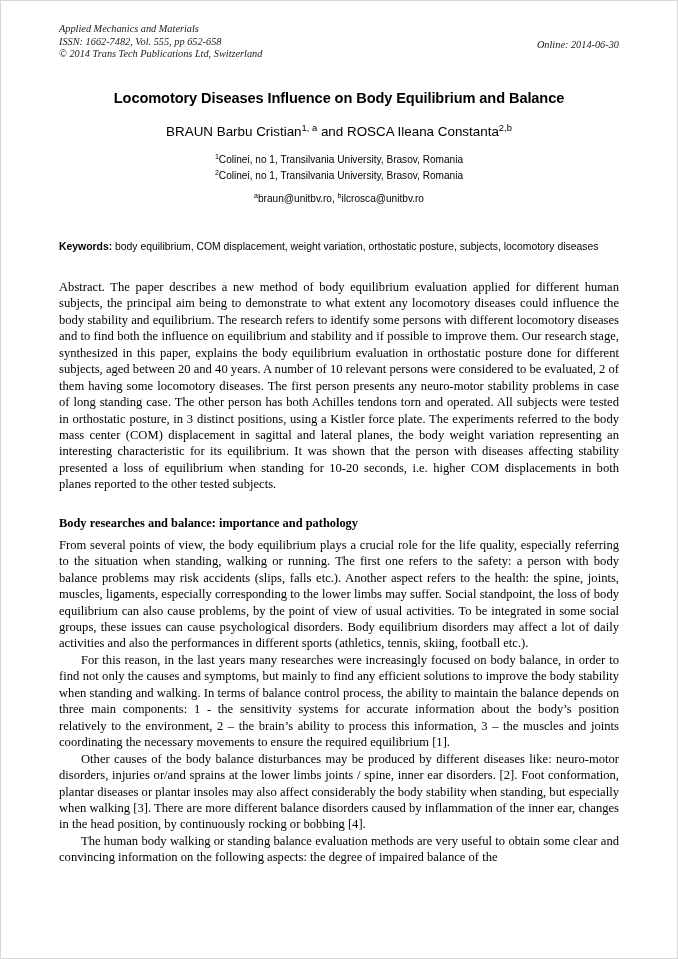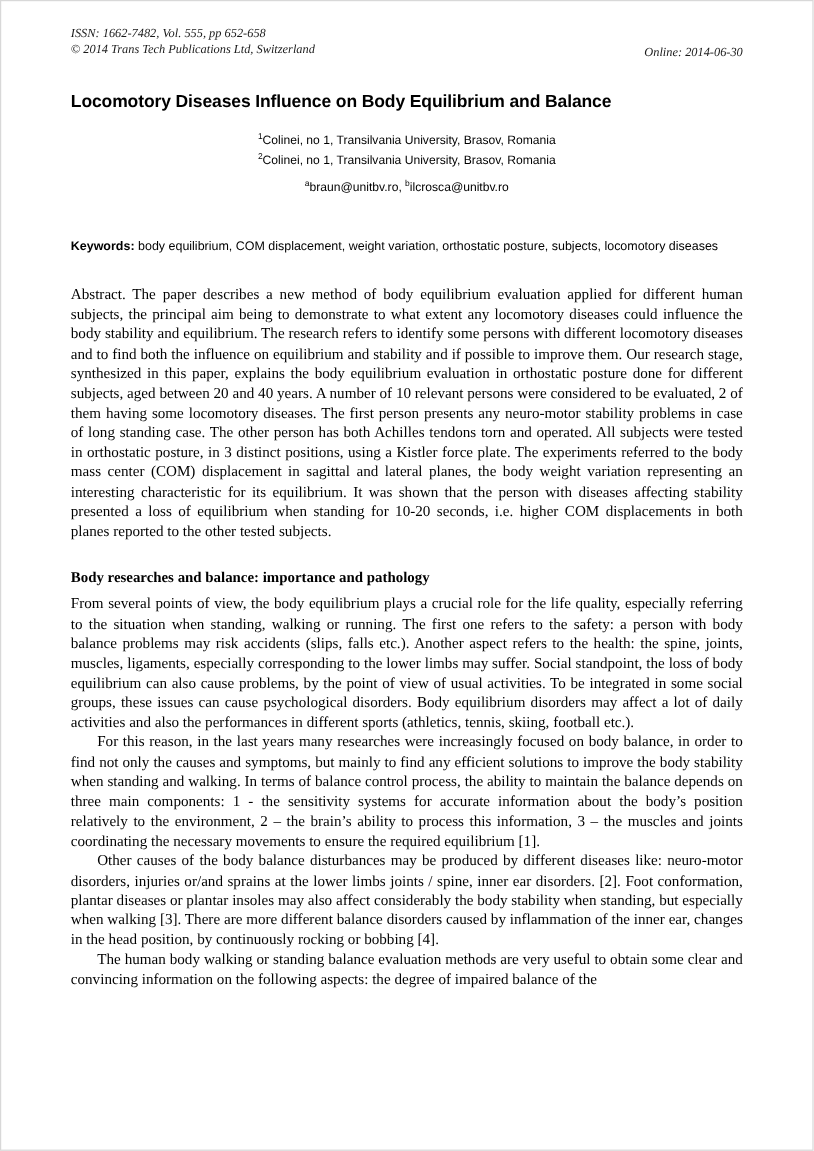--- a/index.html
+++ b/index.html
@@ -40,20 +40,21 @@
     right: 0;
     font-style: italic;
     white-space: nowrap;
   }
   
   .paper-title {
     font-family: "Liberation Sans", sans-serif;
     font-weight: bold;
     font-size: 14.6px;
     line-height: 18px;
+    text-align: center;
     margin: 0 0 16px 0;
     letter-spacing: -0.1px;
   }
   .authors {
     font-family: "Liberation Sans", sans-serif;
     font-size: 13.4px;
     line-height: 17px;
     text-align: center;
     margin: 0 0 12px 0;
   }
@@ -111,28 +112,32 @@
   }
   .body-par.indent { text-indent: 22px; }
 </style>
 </head>
 <body>
 
 <div class="page">
 
   <div class="journal-header">
     <div class="left-block">
+      <div>Applied Mechanics and Materials</div>
       <div>ISSN: 1662-7482, Vol. 555, pp 652-658</div>
       <div>© 2014 Trans Tech Publications Ltd, Switzerland</div>
     </div>
     <div class="online-date">Online: 2014-06-30</div>
   </div>
 
   <h1 class="paper-title">Locomotory Diseases Influence on Body Equilibrium and Balance</h1>
 
+  <div class="authors">
+    <span>BRAUN Barbu Cristian</span><sup>1, a</sup><span> and </span><span>ROSCA Ileana Constanta</span><sup>2,b</sup>
+  </div>
 
   <div class="affiliation">
     <sup>1</sup><span>Colinei, no 1, Transilvania University, Brasov, Romania</span>
   </div>
   <div class="affiliation">
     <sup>2</sup><span>Colinei, no 1, Transilvania University, Brasov, Romania</span>
   </div>
 
   <div class="emails">
     <sup>a</sup><a href="#" style="color:#000;text-decoration:none;">braun@unitbv.ro</a><span>, </span><sup>b</sup><a href="#" style="color:#000;text-decoration:none;">ilcrosca@unitbv.ro</a>

